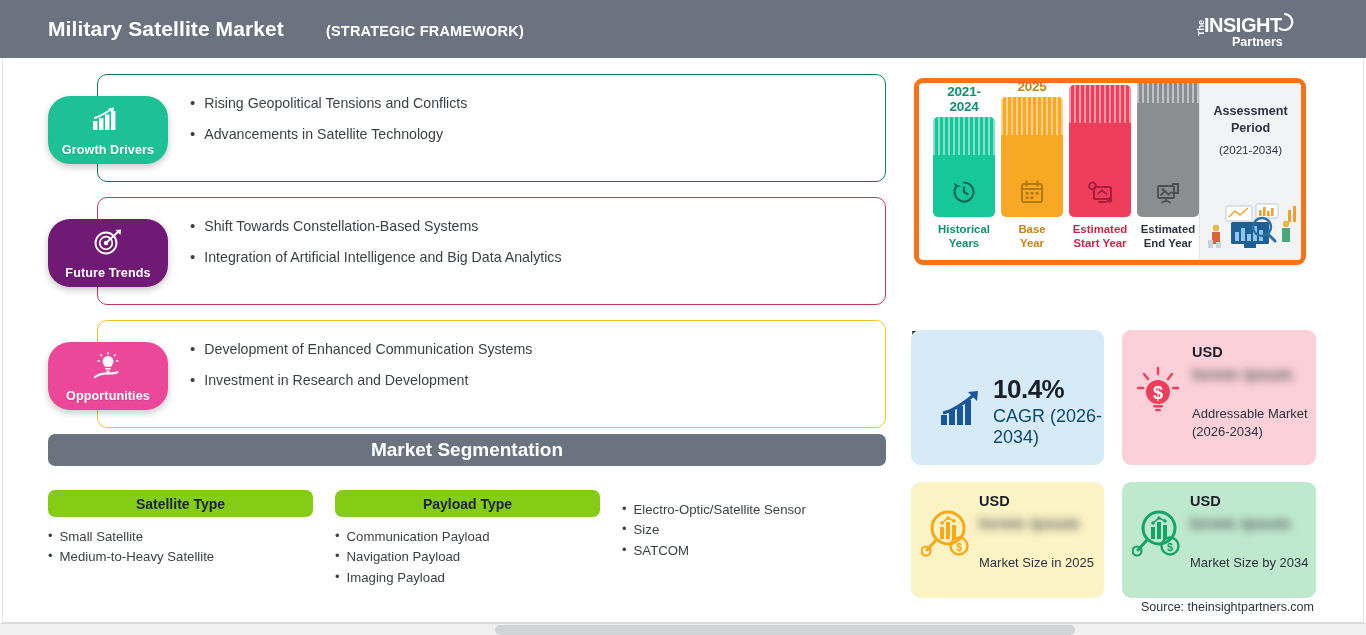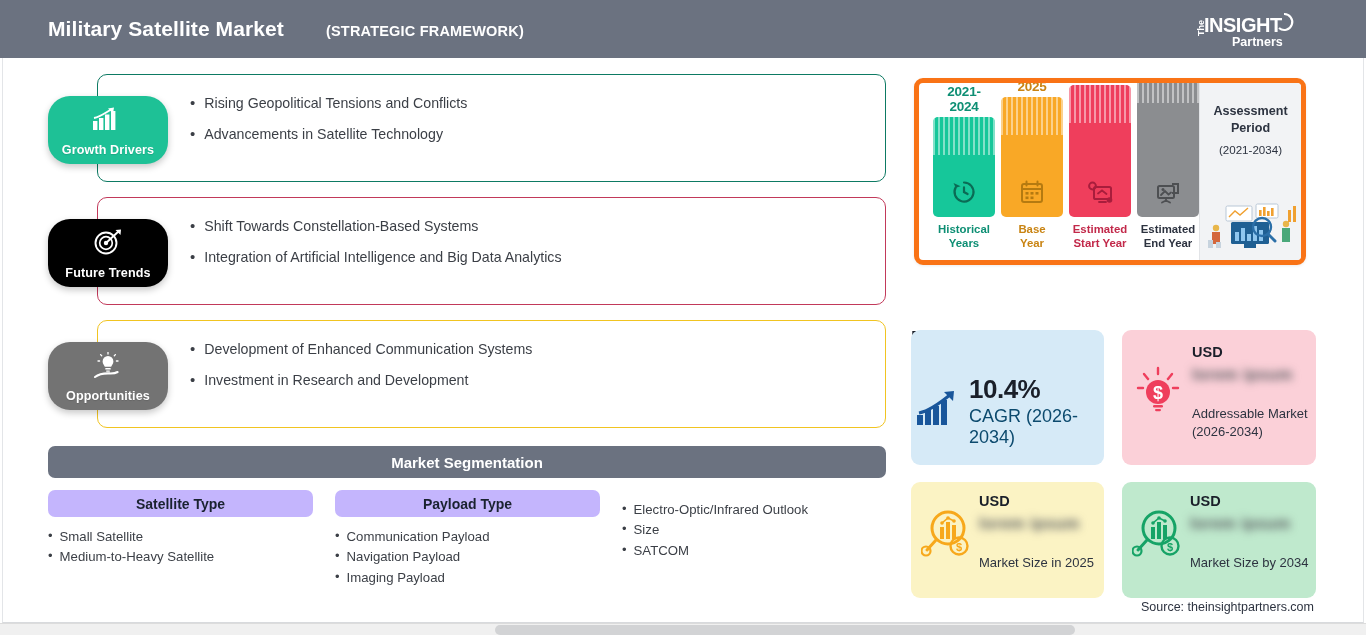--- a/index.html
+++ b/index.html
@@ -40,45 +40,45 @@
   .box-red    { border:1.4px solid #c2395a; }
   .box-yellow { border:1.4px solid #f1c421; }
 
   .badge {
     position:absolute; width:120px; height:68px; border-radius:22px;
     display:flex; flex-direction:column; align-items:center; justify-content:flex-end;
     padding-bottom:7px; box-shadow: 0 3px 7px rgba(0,0,0,.22);
     z-index: 4;
   }
   .badge-green  { background:#1ec196; }
-  .badge-red    { background:#000000; }
-  .badge-orange { background:#737373; }
+  .badge-red    { background:#701a75; }
+  .badge-orange { background:#ec4899; }
   .badge-label {
     color:#fff; font-size:12.6px; font-weight:bold; letter-spacing:.1px;
     text-shadow: 0 1px 1px rgba(0,0,0,.13);
   }
   .badge-icon { position:absolute; top:10px; left:50%; transform:translateX(-50%); }
 
   .bullets { position:absolute; }
   .bullet {
     font-size:14.2px; color:#3b3f46; line-height:1.25; margin-bottom:13px;
     display:flex; align-items:flex-start;
   }
   .bullet .dot { margin-right:9px; font-size:15px; line-height:1.05; color:#3b3f46; }
 
   
   .seg-header {
-    position:absolute; left:48px; top:446px; width:838px; height:32px;
+    position:absolute; left:48px; top:434px; width:838px; height:32px;
     background:#6b7280; border-radius:7px;
     display:flex; align-items:center; justify-content:center;
-    color:#fff; font-size:15px; font-weight:bold;
+    color:#fff; font-size:19px; font-weight:bold;
   }
   .seg-col { position:absolute; top:490px; }
   .seg-pill {
-    height:27px; border-radius:7px; background:#c4b5fd;
+    height:27px; border-radius:7px; background:#84cc16;
     display:flex; align-items:center; justify-content:center;
     color:#1a2230; font-size:14px; font-weight:bold;
   }
   .seg-list { margin-top:10px; }
   .seg-item {
     font-size:13.2px; color:#3b3f46; line-height:1.55;
     display:flex; align-items:flex-start;
   }
   .seg-item .dot { margin-right:7px; font-size:13px; line-height:1.45; }
 
@@ -290,21 +290,21 @@
         <span class="dot">•</span>
         <span>Imaging Payload</span>
       </div>
     </div>
   </div>
 
   <div class="seg-col" style="left:622px; width:265px;">
     <div class="seg-list">
       <div class="seg-item">
         <span class="dot">•</span>
-        <span>Electro-Optic/Infrared Outlook</span>
+        <span>Electro-Optic/Satellite Sensor</span>
       </div>
       <div class="seg-item">
         <span class="dot">•</span>
         <span>Size</span>
       </div>
       <div class="seg-item">
         <span class="dot">•</span>
         <span>SATCOM</span>
       </div>
     </div>
@@ -434,21 +434,21 @@
           <rect x="88" y="16" width="3" height="12" fill="#f0a030"></rect>
           <rect x="93" y="12" width="3" height="16" fill="#f0a030"></rect>
         </svg>
       </div>
     </div>
   </div>
 
   <div class="outlook-title">Market Outlook</div>
 
   <div class="ocard ocard-blue" style="left:911px; top:330px; width:193px; height:135px;">
-    <div style="display:flex; align-items:center; padding:44px 0 0 4px;">
+    <div style="display:flex; align-items:center; padding:44px 0 0 28px;">
       <span>
         <svg width="46" height="40" viewBox="0 0 46 40">
           <g fill="#19569b">
             <rect x="2" y="26" width="6" height="10"></rect>
               <rect x="10" y="21" width="6" height="15"></rect>
             <rect x="18" y="17" width="6" height="19"></rect>
               <rect x="26" y="11" width="6" height="25"></rect>
           </g>
           <path d="M4 24 C14 22 24 15 36 5" fill="none" stroke="#19569b" stroke-width="3"></path>
           <path d="M29 3 L39 2 L38 12 Z" fill="#19569b"></path>

